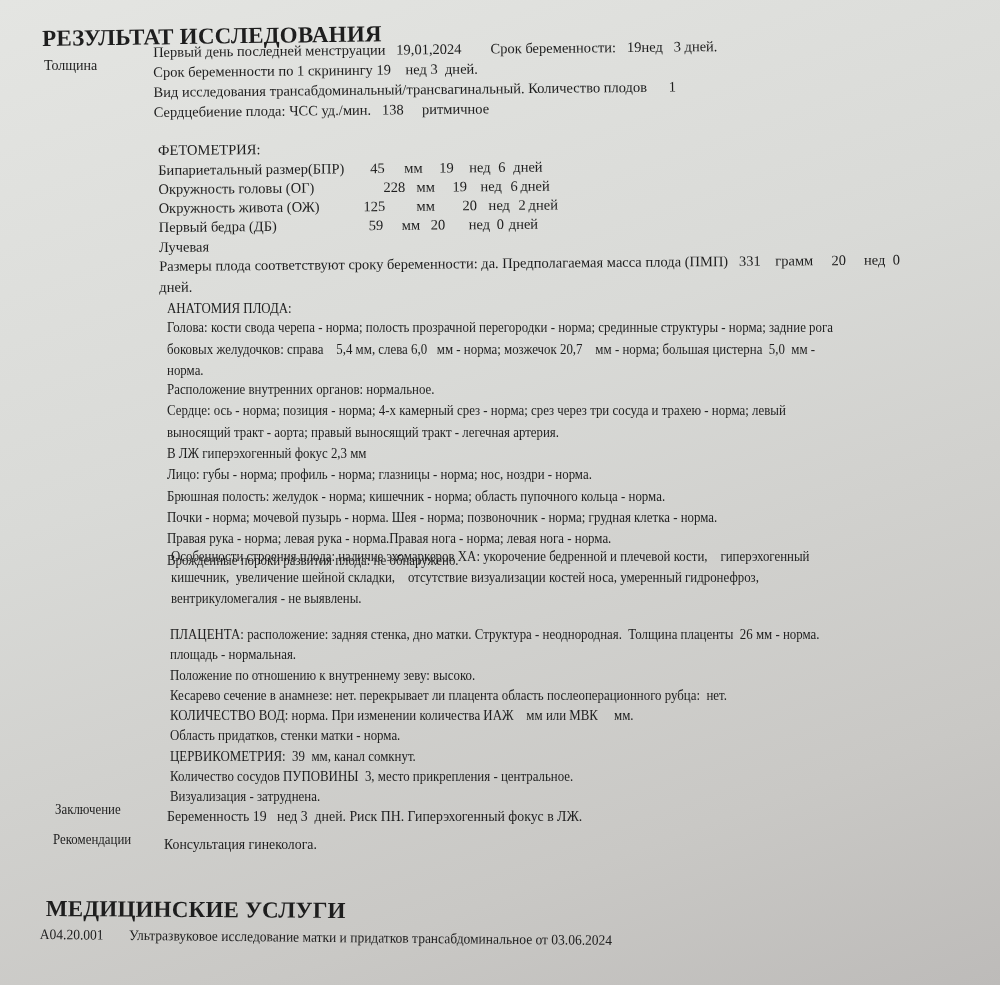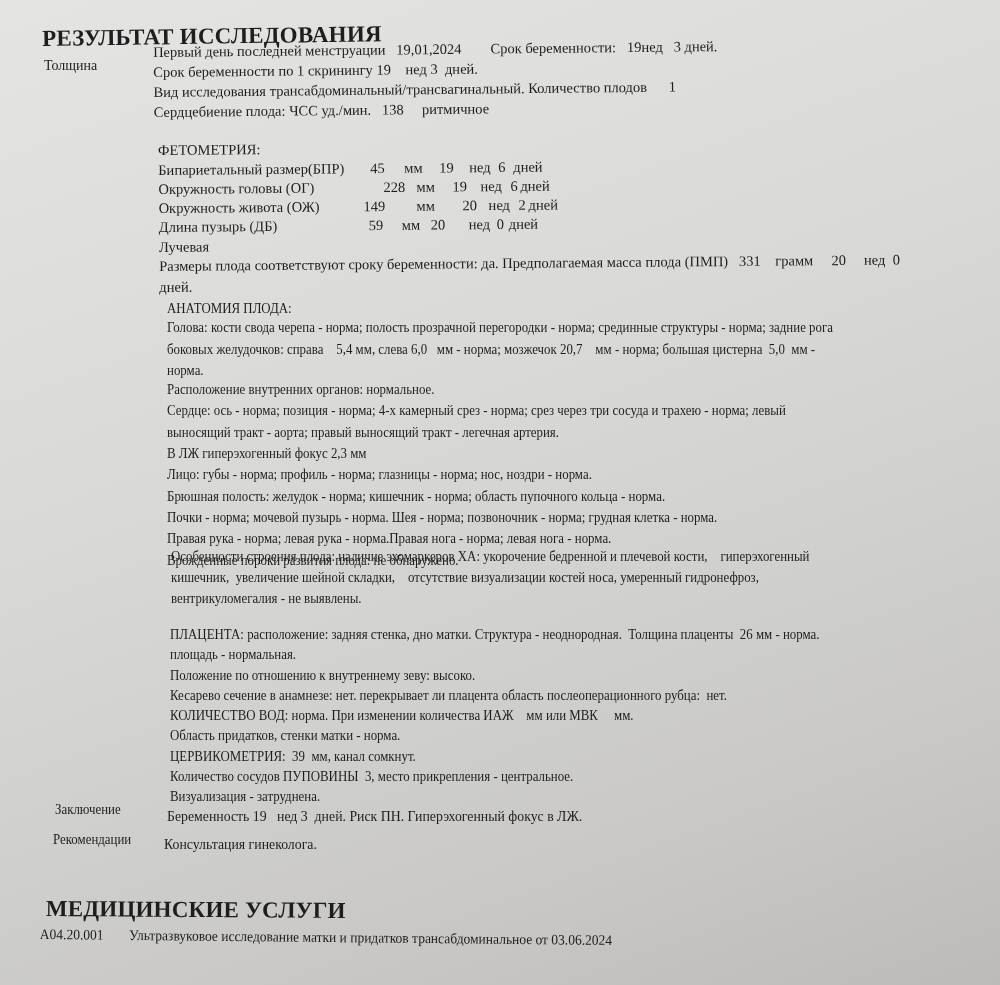--- a/index.html
+++ b/index.html
@@ -49,29 +49,29 @@
         <span>Окружность головы  (ОГ)</span>
         <span style="position:absolute; left:225px;">228</span>
         <span style="position:absolute; left:258px;">мм</span>
         <span style="position:absolute; left:294px;">19</span>
         <span style="position:absolute; left:322px;">нед</span>
         <span style="position:absolute; left:352px;">6</span>
         <span style="position:absolute; left:362px;">дней</span>
       </div>
       <div style="position:absolute; left:0; top:40px;">
         <span>Окружность живота  (ОЖ)</span>
-        <span style="position:absolute; left:205px;">149</span>
+        <span style="position:absolute; left:205px;">125</span>
         <span style="position:absolute; left:258px;">мм</span>
         <span style="position:absolute; left:304px;">20</span>
         <span style="position:absolute; left:330px;">нед</span>
         <span style="position:absolute; left:360px;">2</span>
         <span style="position:absolute; left:370px;">дней</span>
       </div>
       <div style="position:absolute; left:0; top:59px;">
-        <span>Длина пузырь (ДБ)</span>
+        <span>Первый бедра (ДБ)</span>
         <span style="position:absolute; left:210px;">59</span>
         <span style="position:absolute; left:243px;">мм</span>
         <span style="position:absolute; left:272px;">20</span>
         <span style="position:absolute; left:310px;">нед</span>
         <span style="position:absolute; left:338px;">0</span>
         <span style="position:absolute; left:350px;">дней</span>
       </div>
     </div>
     <div style="margin-top:3px;">Лучевая</div>
     <div style="white-space:pre; margin-top:1px;">Размеры плода соответствуют сроку беременности: да. Предполагаемая масса плода (ПМП)   331    грамм     20     нед  0</div>

